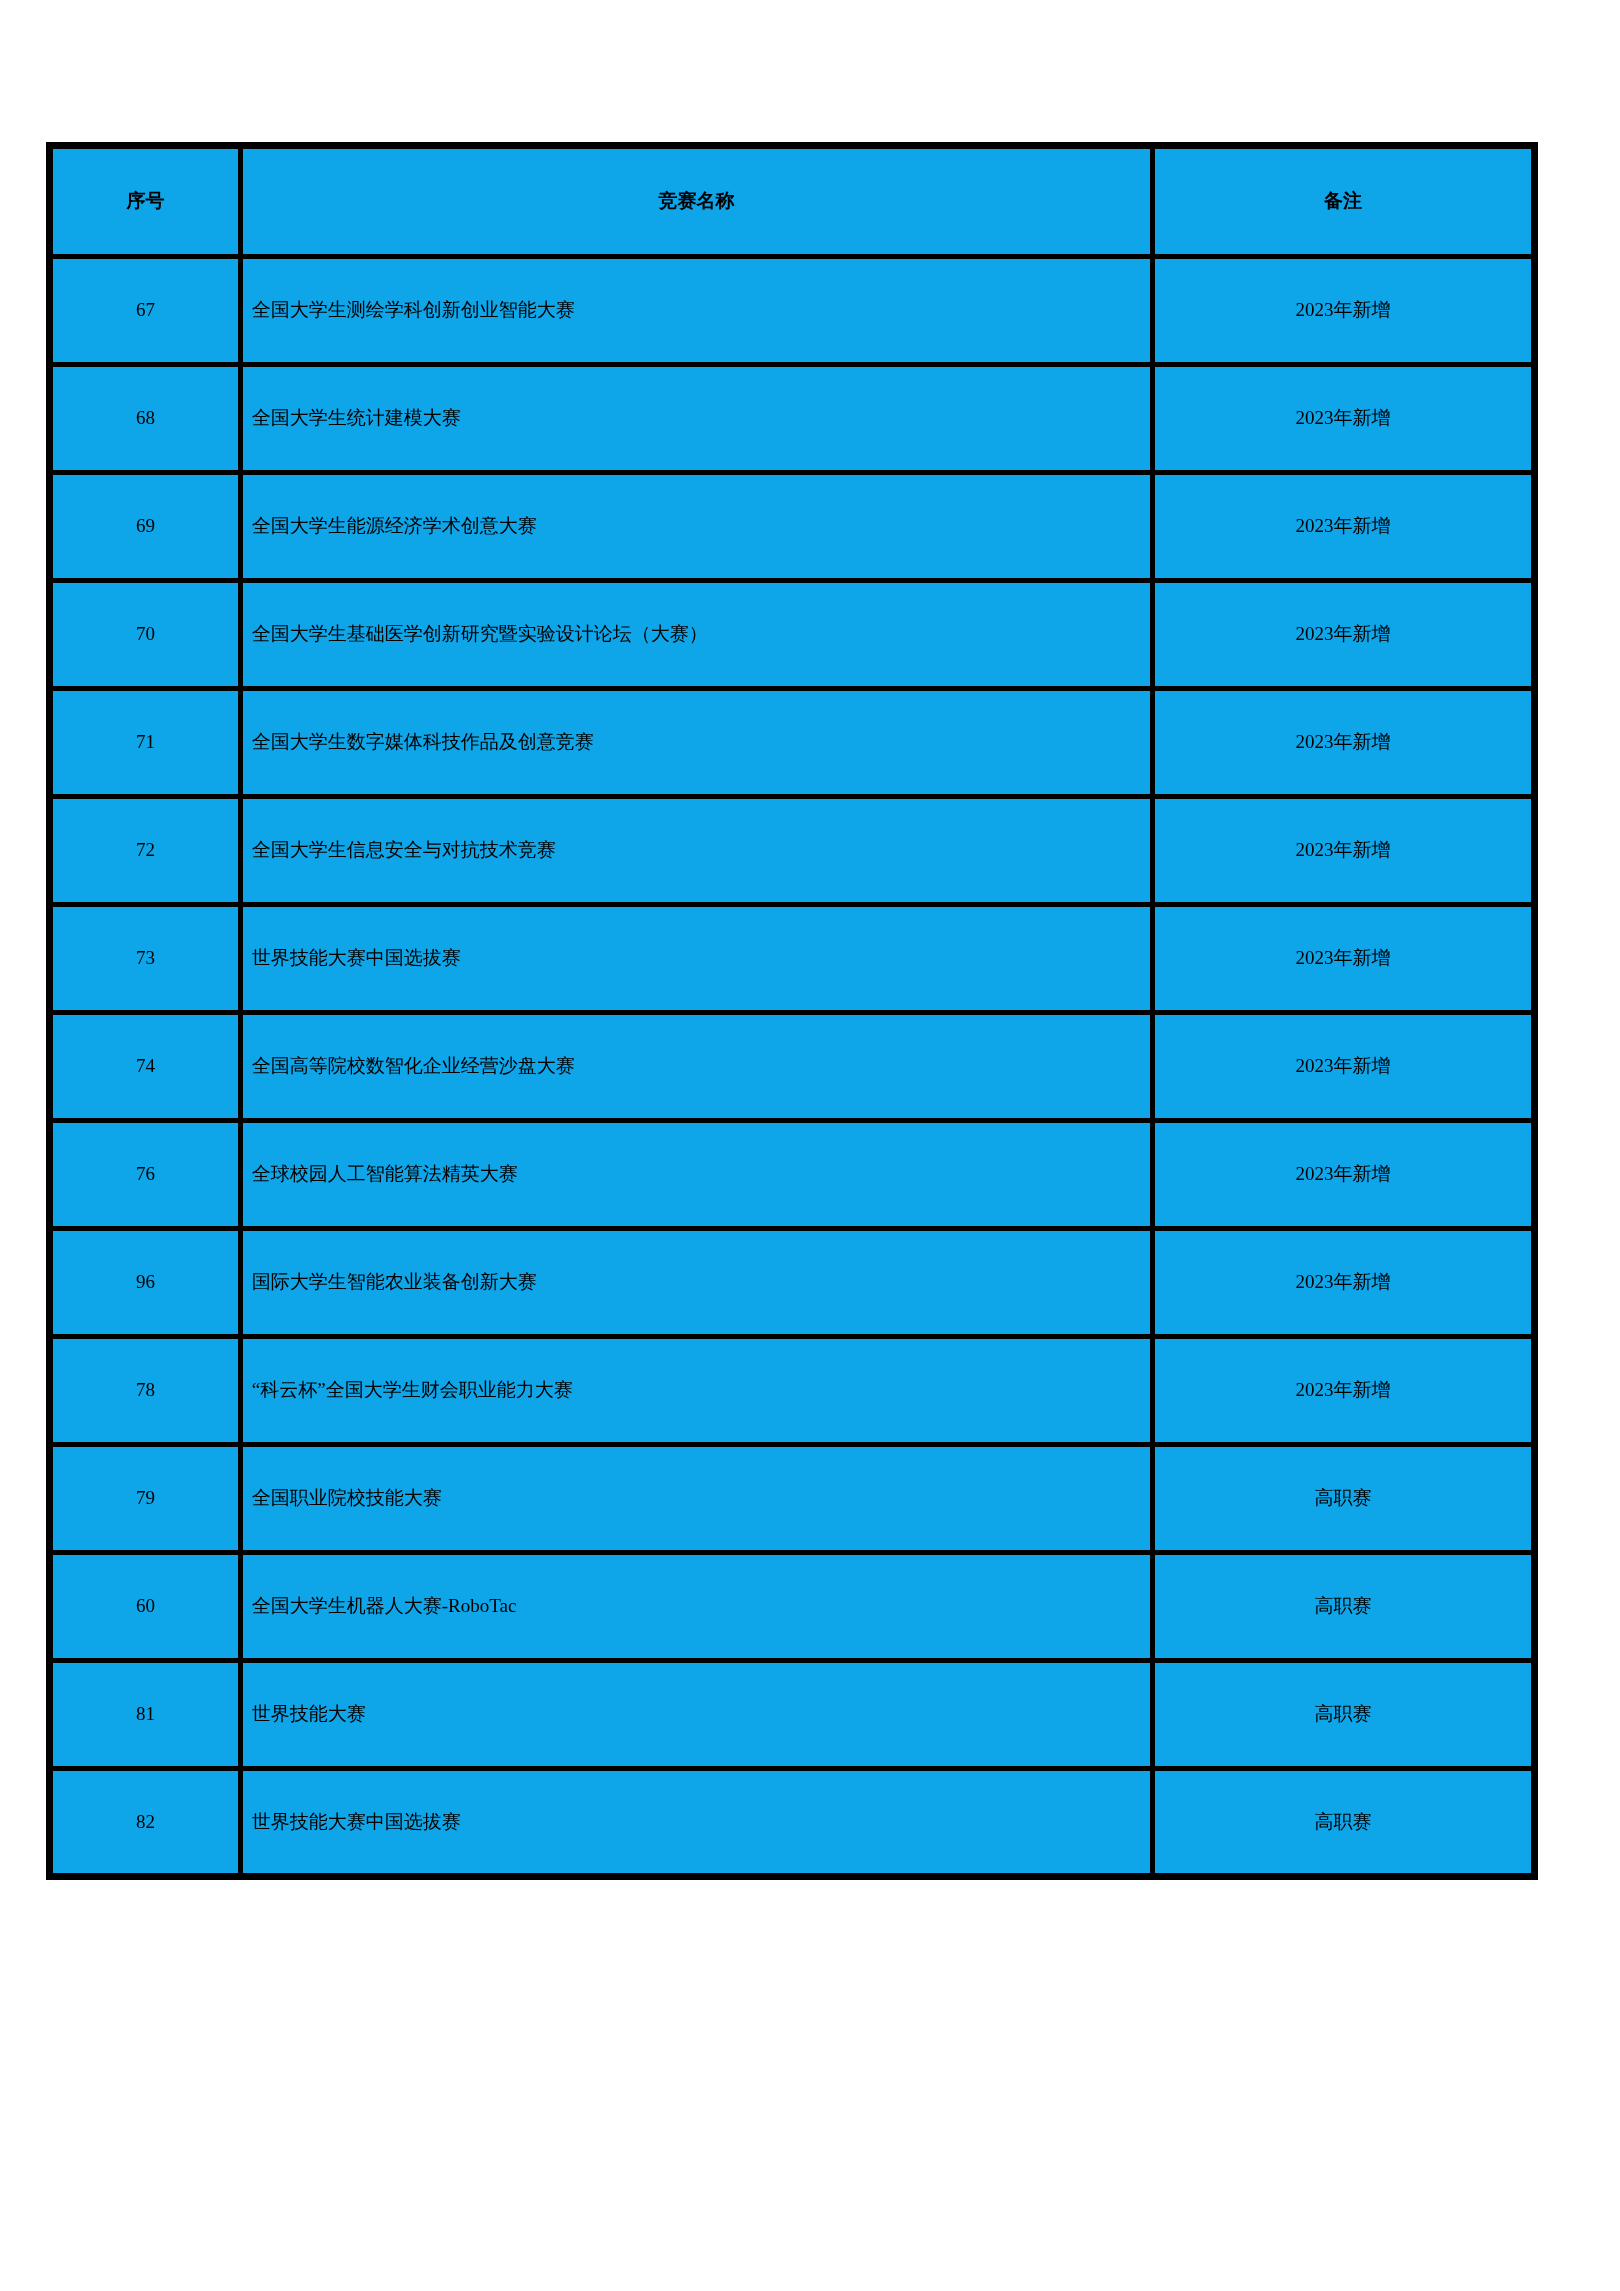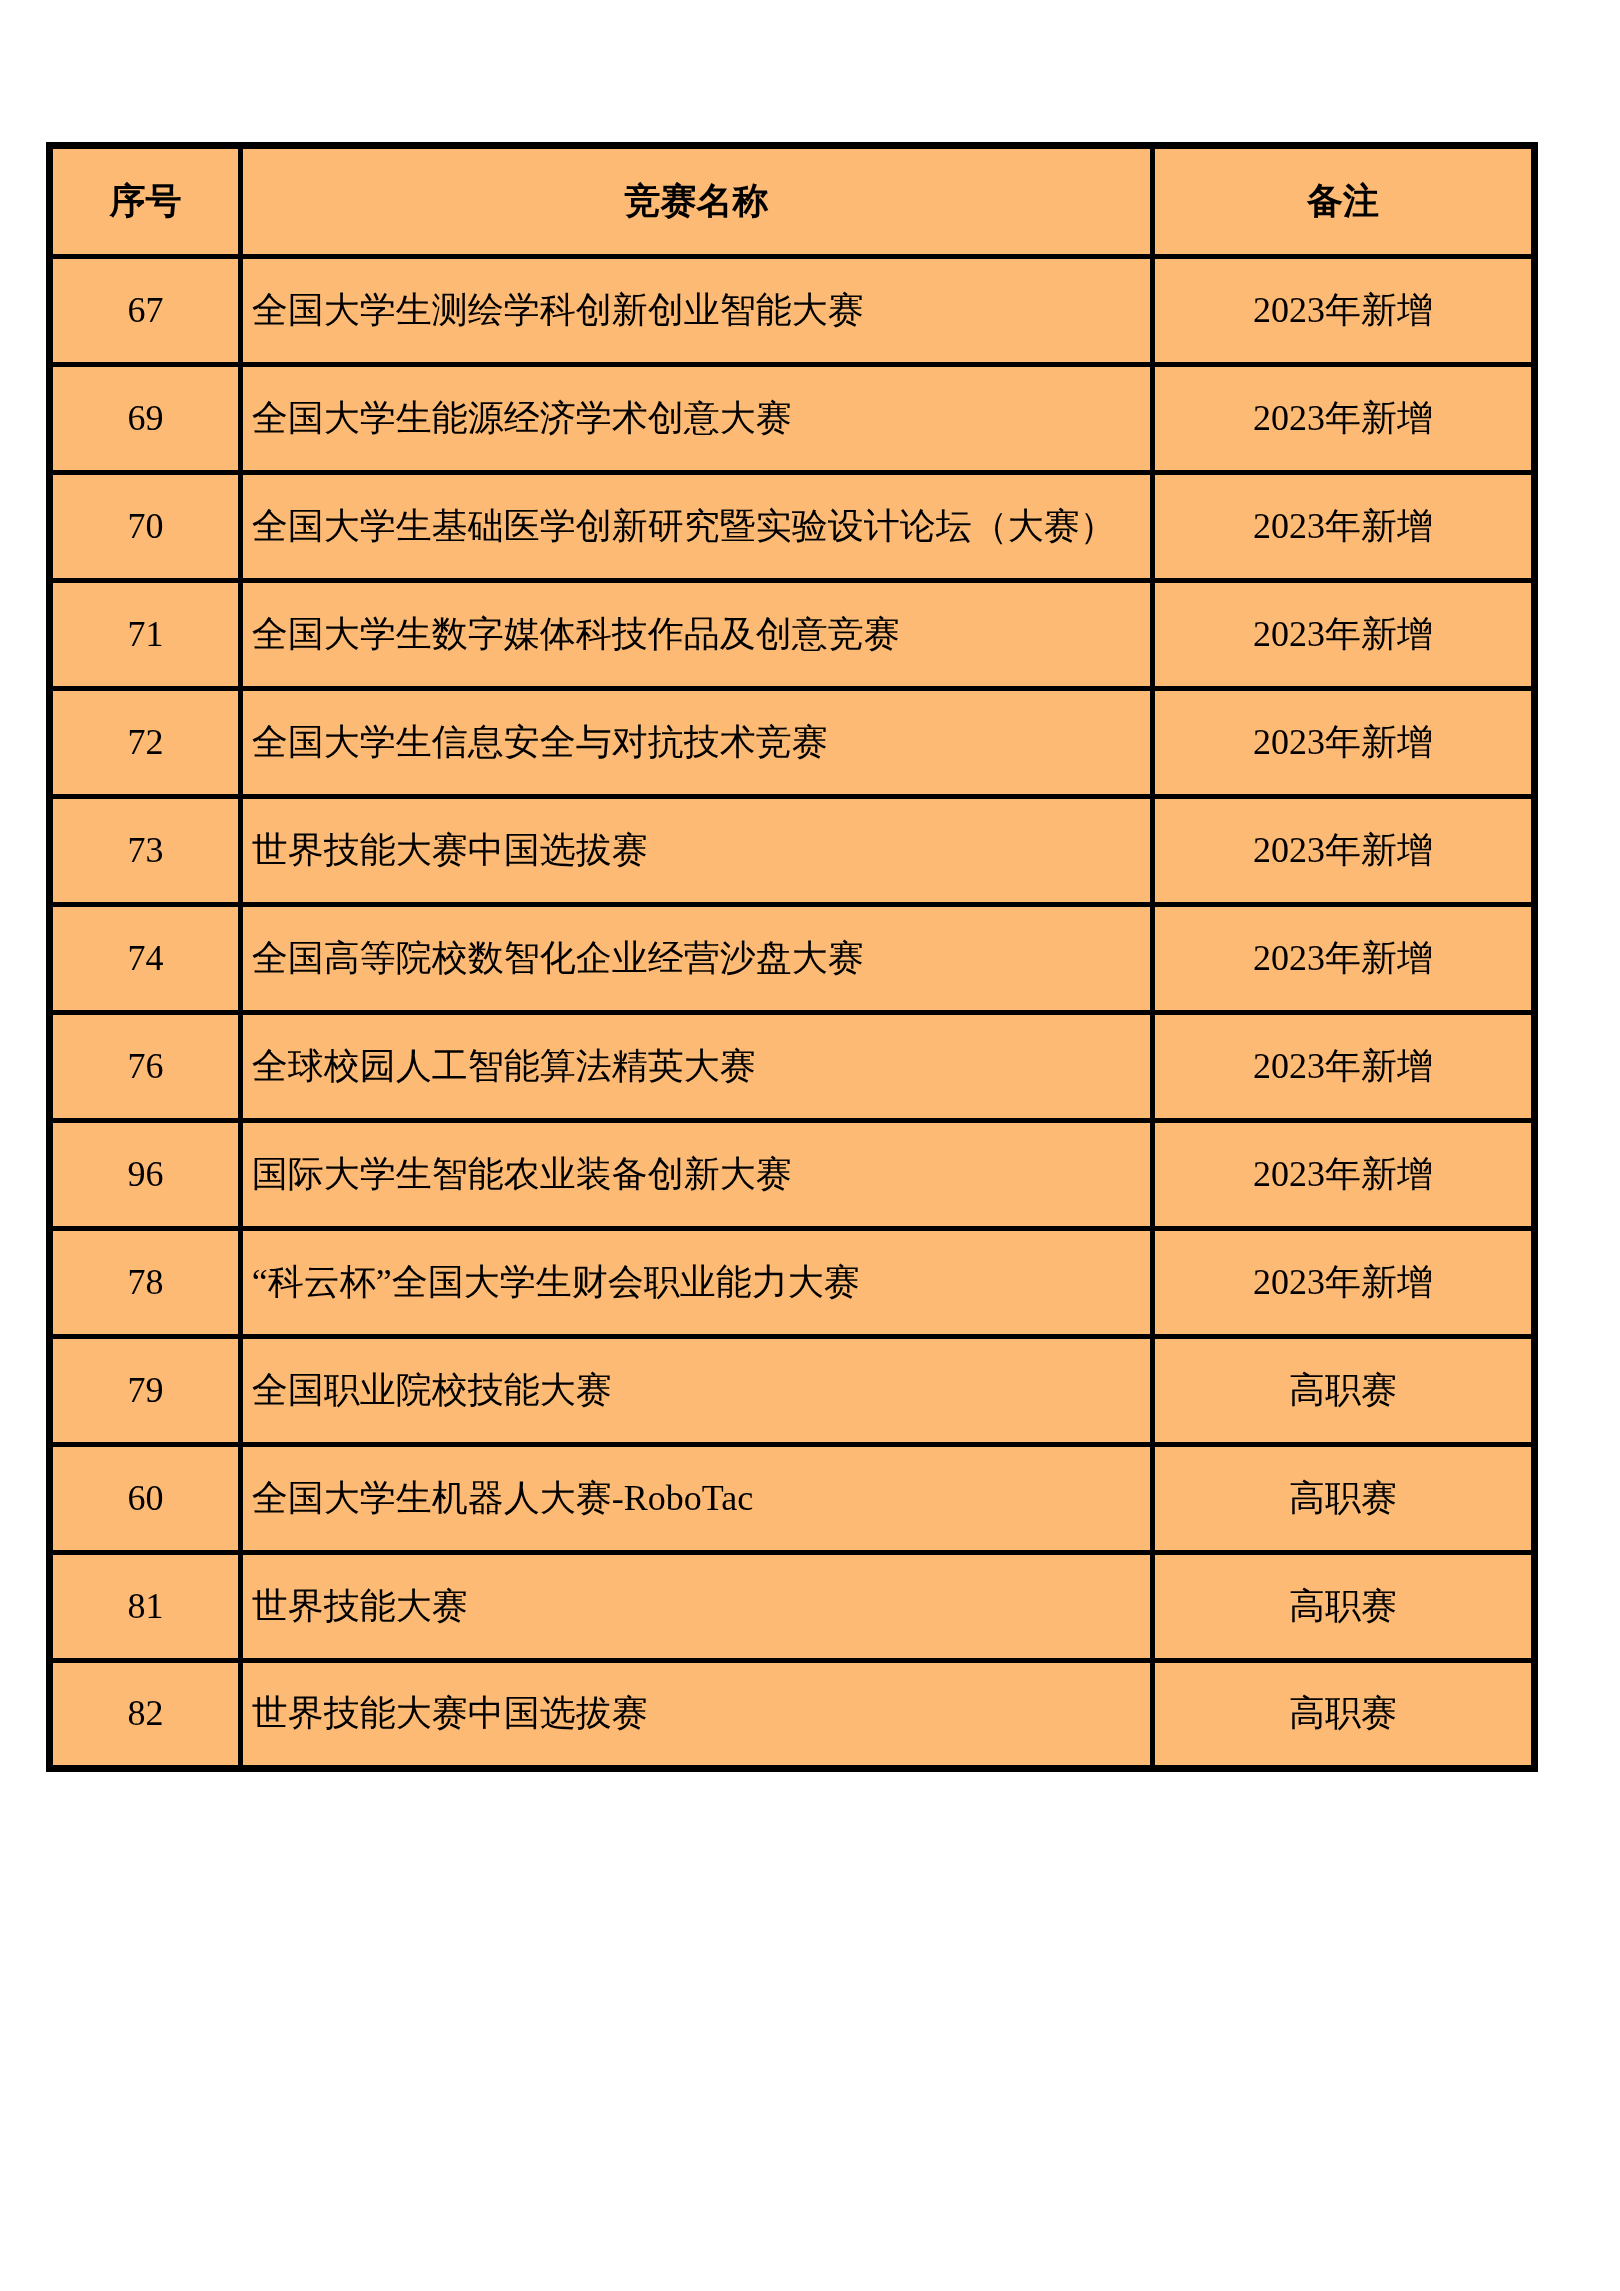--- a/index.html
+++ b/index.html
@@ -24,23 +24,23 @@
     table-layout: fixed;
     width: 1485px;
     border: 7.8px solid #000000;
   }
   .comp-table col.col-no     { width: 191px; }
   .comp-table col.col-name   { width: 912px; }
   .comp-table col.col-remark { width: 382px; }
   .comp-table th,
   .comp-table td {
     border: 5.9px solid #000000;
-    font-size: 36px;
+    font-size: 19px;
     line-height: 1.2;
-    background: #fdba74;
+    background: #0ea5e9;
     vertical-align: middle;
     overflow: hidden;
   }
   .comp-table tr.header-row { height: 111px; }
   .comp-table tr.data-row   { height: 108px; }
   .comp-table th {
     font-weight: bold;
     text-align: center;
     padding: 0;
   }
@@ -69,20 +69,25 @@
     </colgroup>
     <tbody>
       <tr class="header-row">
         <th>序号</th>
         <th>竞赛名称</th>
         <th>备注</th>
       </tr>
       <tr class="data-row">
         <td class="c-no">67</td>
         <td class="c-name">全国大学生测绘学科创新创业智能大赛</td>
+        <td class="c-remark">2023年新增</td>
+      </tr>
+      <tr class="data-row">
+        <td class="c-no">68</td>
+        <td class="c-name">全国大学生统计建模大赛</td>
         <td class="c-remark">2023年新增</td>
       </tr>
       <tr class="data-row">
         <td class="c-no">69</td>
         <td class="c-name">全国大学生能源经济学术创意大赛</td>
         <td class="c-remark">2023年新增</td>
       </tr>
       <tr class="data-row">
         <td class="c-no">70</td>
         <td class="c-name">全国大学生基础医学创新研究暨实验设计论坛（大赛）</td>

